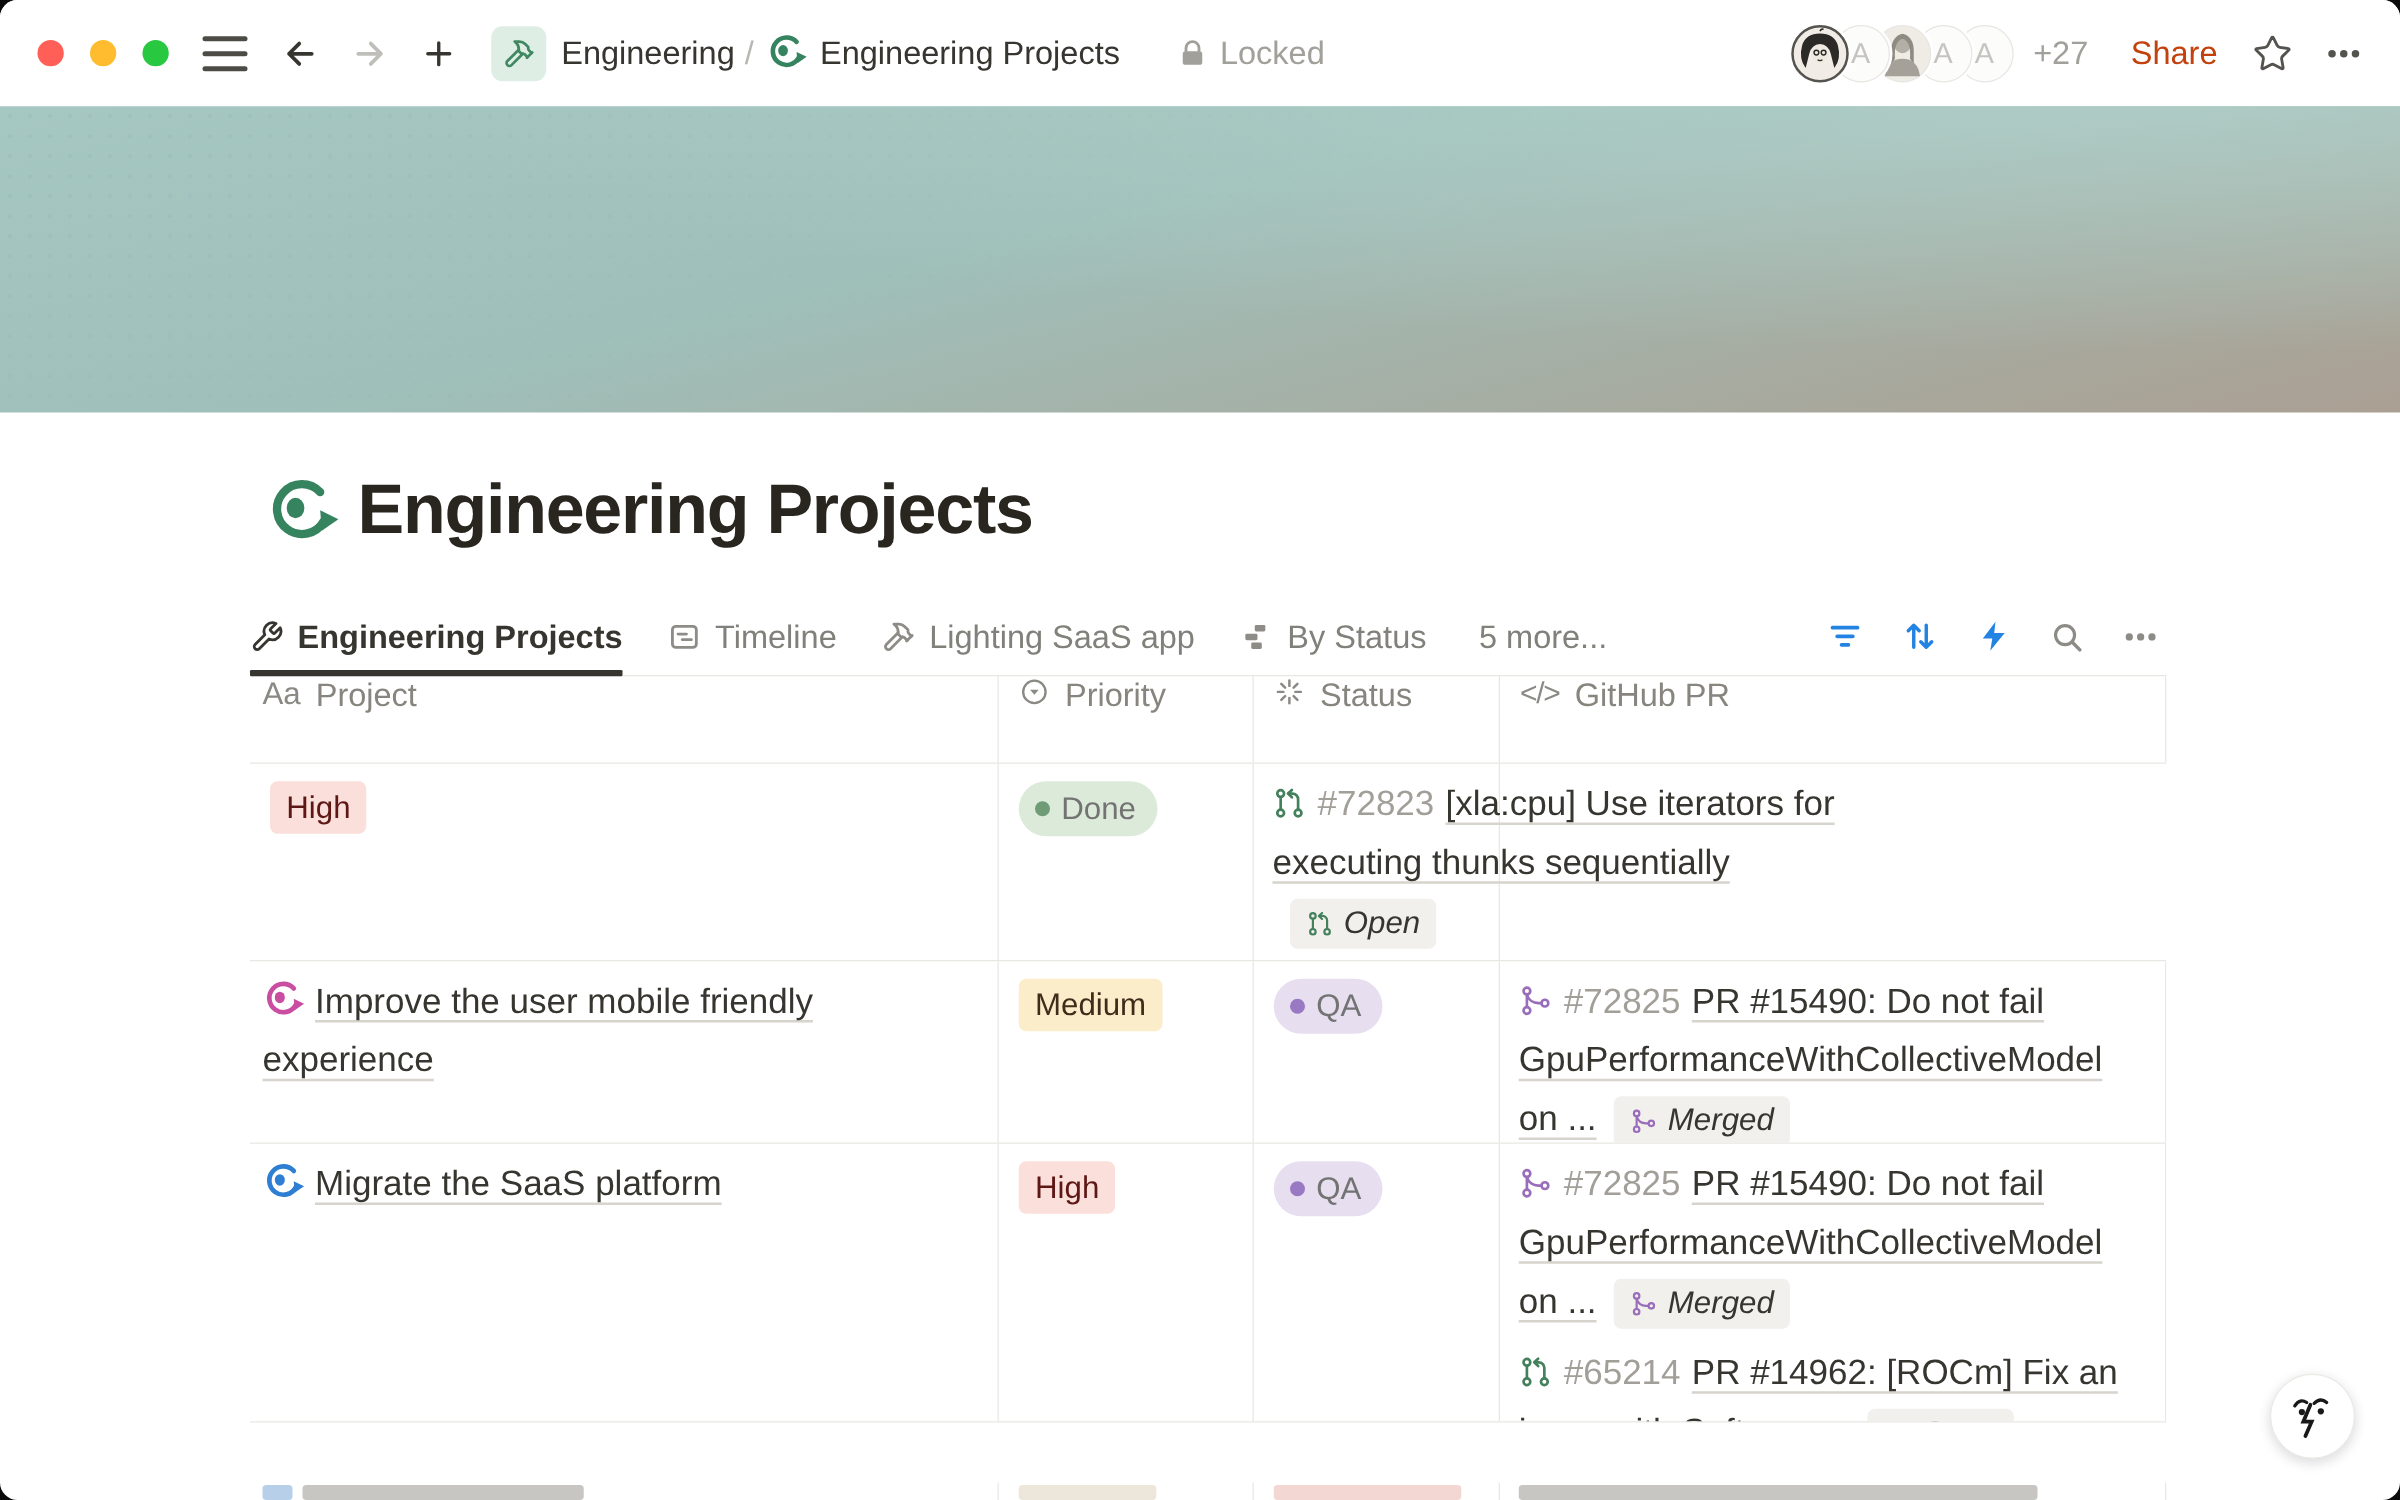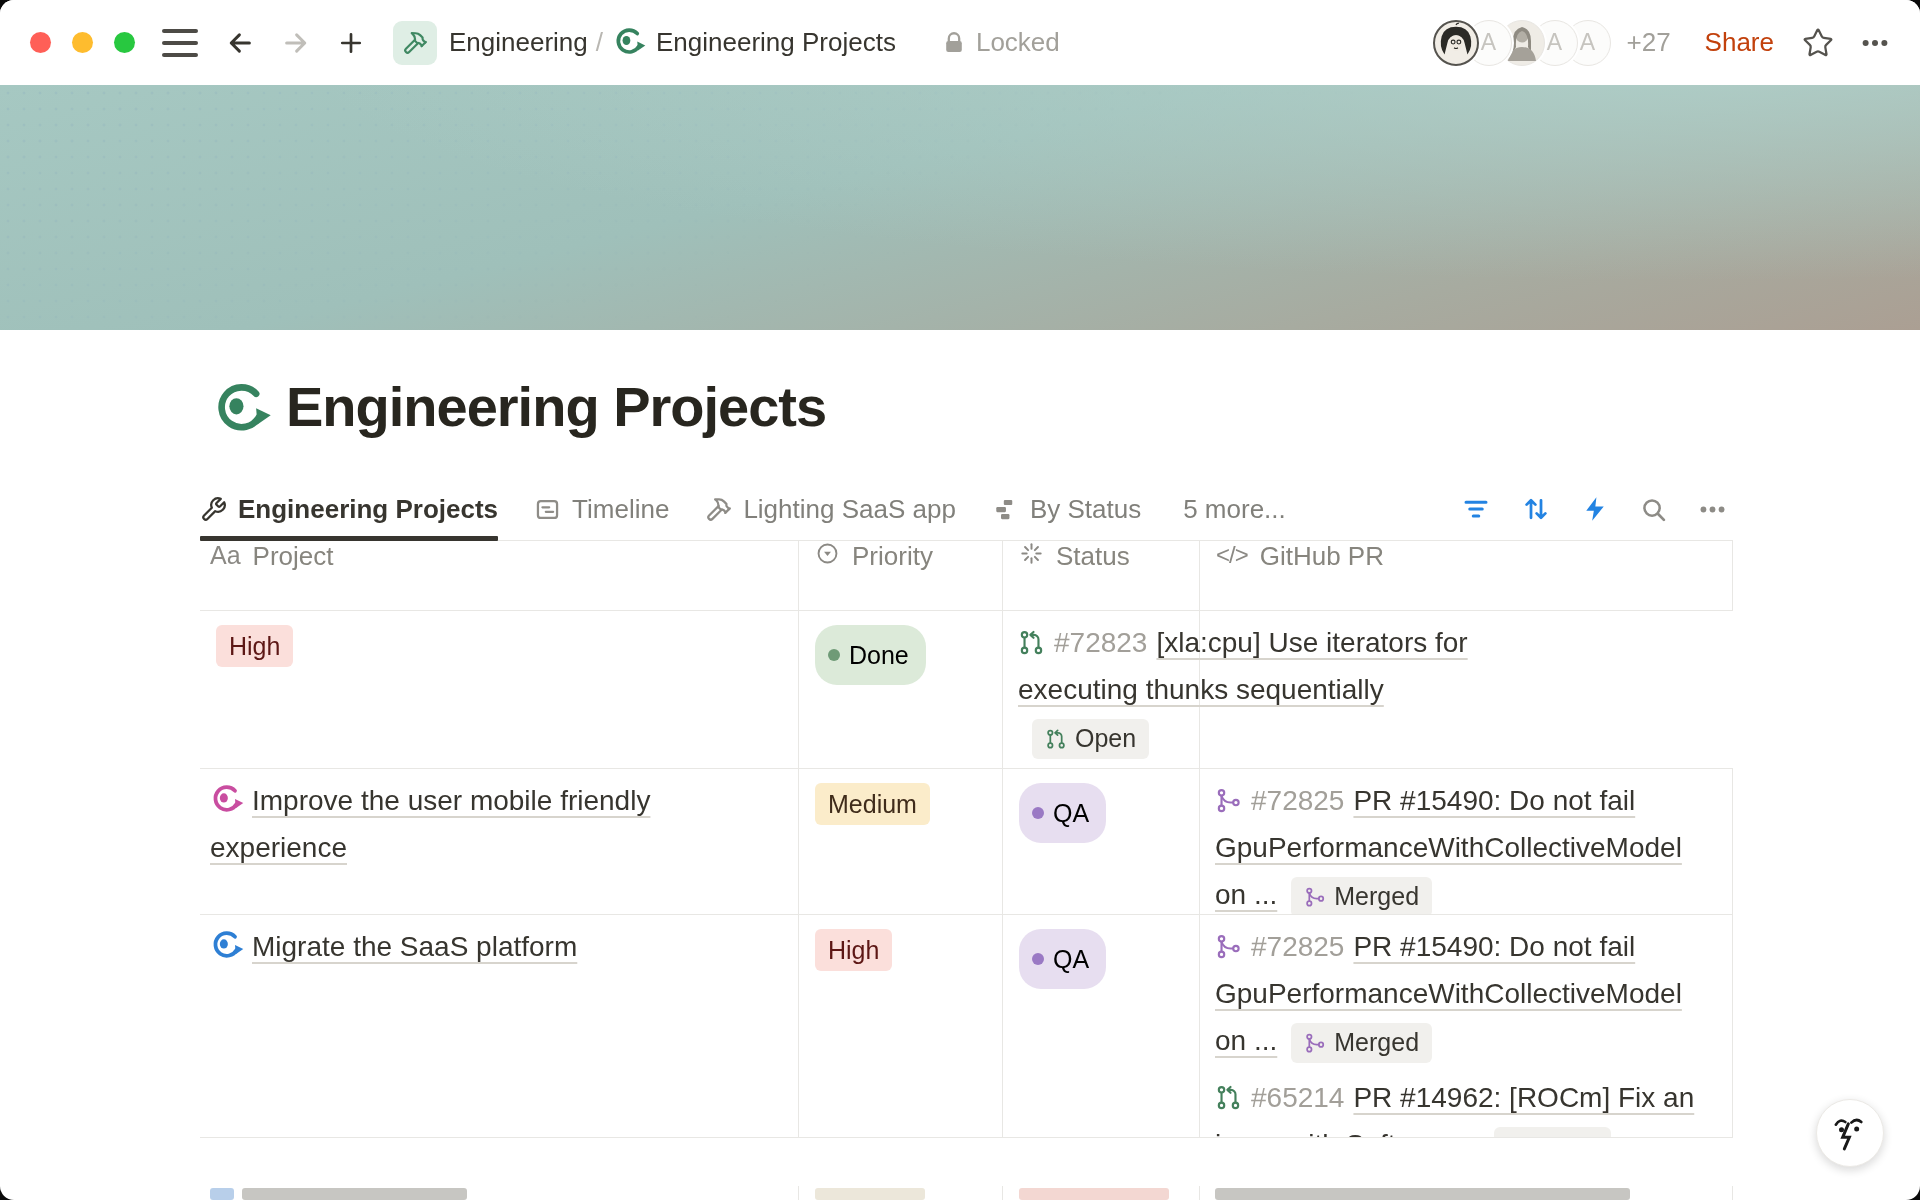--- a/index.html
+++ b/index.html
@@ -78,32 +78,32 @@
   .td { padding-top:8px; }
   .td-proj { padding-left:10px; }
   .proj-inner { width:560px; font-size:28px; line-height:47px; color:#37352f; }
   .goose-row { display:inline-flex; width:34px; height:34px; vertical-align:-7px; margin-right:8px; }
   .goose-row.blue { color:#2e7fd4; } .goose-row.pink { color:#c94da0; }
   .nlink { color:#37352f; cursor:pointer; text-decoration:underline; text-decoration-color:#d7d4cd; text-decoration-thickness:2px; text-underline-offset:6px; }
   .td-pri, .td-status { padding-left:16px; }
   .pill { display:inline-flex; align-items:center; height:42px; padding:0 13px; border-radius:6px; font-size:25px; margin-top:6px; cursor:pointer; }
   .pri-red { background:#fbdfdb; color:#5d1715; }
   .pri-yellow { background:#fbecca; color:#402c1b; }
-  .spill { display:inline-flex; align-items:center; gap:9px; height:60px; padding:0 17px 0 13px; border-radius:22px; font-size:25px; color:#000000; margin-top:6px; cursor:pointer; }
+  .spill { display:inline-flex; align-items:center; gap:9px; height:44px; padding:0 17px 0 13px; border-radius:22px; font-size:25px; color:#737373; margin-top:6px; cursor:pointer; }
   .st-green { background:#dcead9; } .st-purple { background:#e7def0; }
   .dot { width:12px; height:12px; border-radius:50%; display:inline-block; }
   .st-green .dot { background:#6f9b77; } .st-purple .dot { background:#9a79c4; }
   .td-pr { padding-left:15px; }
   .pr-inner { width:480px; font-size:28px; line-height:47px; color:#37352f; }
   .pr-entry { display:block; cursor:pointer; }
   .pr-entry + .pr-entry { margin-top:10px; }
   .pricon { display:inline-flex; width:27px; height:27px; vertical-align:-4px; margin-right:9px; }
   .green { color:#44805c; } .purple { color:#9a6dbb; }
   .prnum { color:#a29f99; margin-right:9px; }
-  .state-pill { display:inline-flex; align-items:center; gap:8px; height:40px; padding:0 13px; border-radius:6px; background:#f1f0ed; color:#37352f; font-size:25px; margin-left:14px; vertical-align:middle; white-space:nowrap; }
+  .state-pill { display:inline-flex; align-items:center; gap:8px; height:40px; padding:0 13px; border-radius:6px; background:#f1f0ed; color:#37352f; font-size:25px; margin-left:14px; vertical-align:middle; white-space:nowrap;font-style:italic; }
   .state-pill svg { width:22px; height:22px; }
 
   
   .sliver { position:absolute; left:200px; top:1186px; width:1533px; height:14px; }
   .sliver-grid .sc { border-right:1px solid #e8e7e4; height:14px; display:flex; gap:8px; padding-top:2px; }
   .sv { height:12px; border-radius:3px; }
   .sv.icon { width:24px; background:#7da7d9; opacity:.55; }
   .sv.text { background:#8f8d86; opacity:.5; }
   .sv.pillow { background:#ece7da; } .sv.pillr { background:#f3d7d2; }
   .sc.c1 { padding-left:10px; } .sc.c2, .sc.c3 { padding-left:16px; } .sc.c4 { padding-left:15px; }

